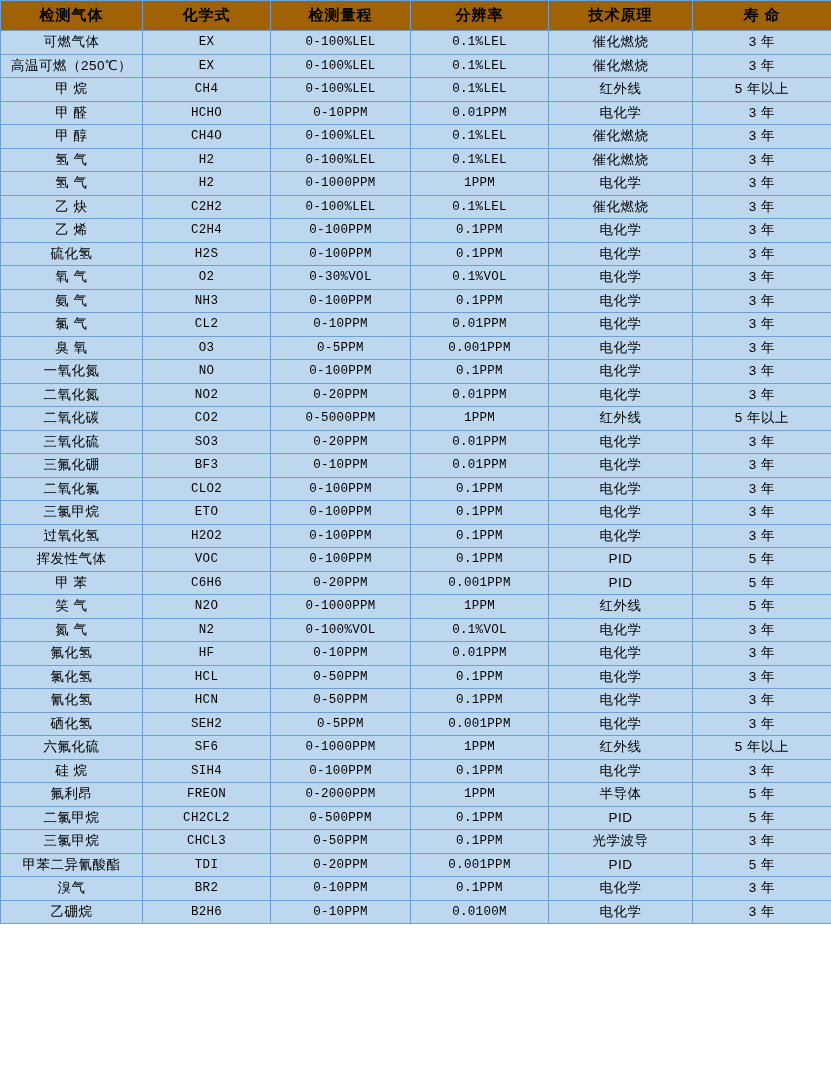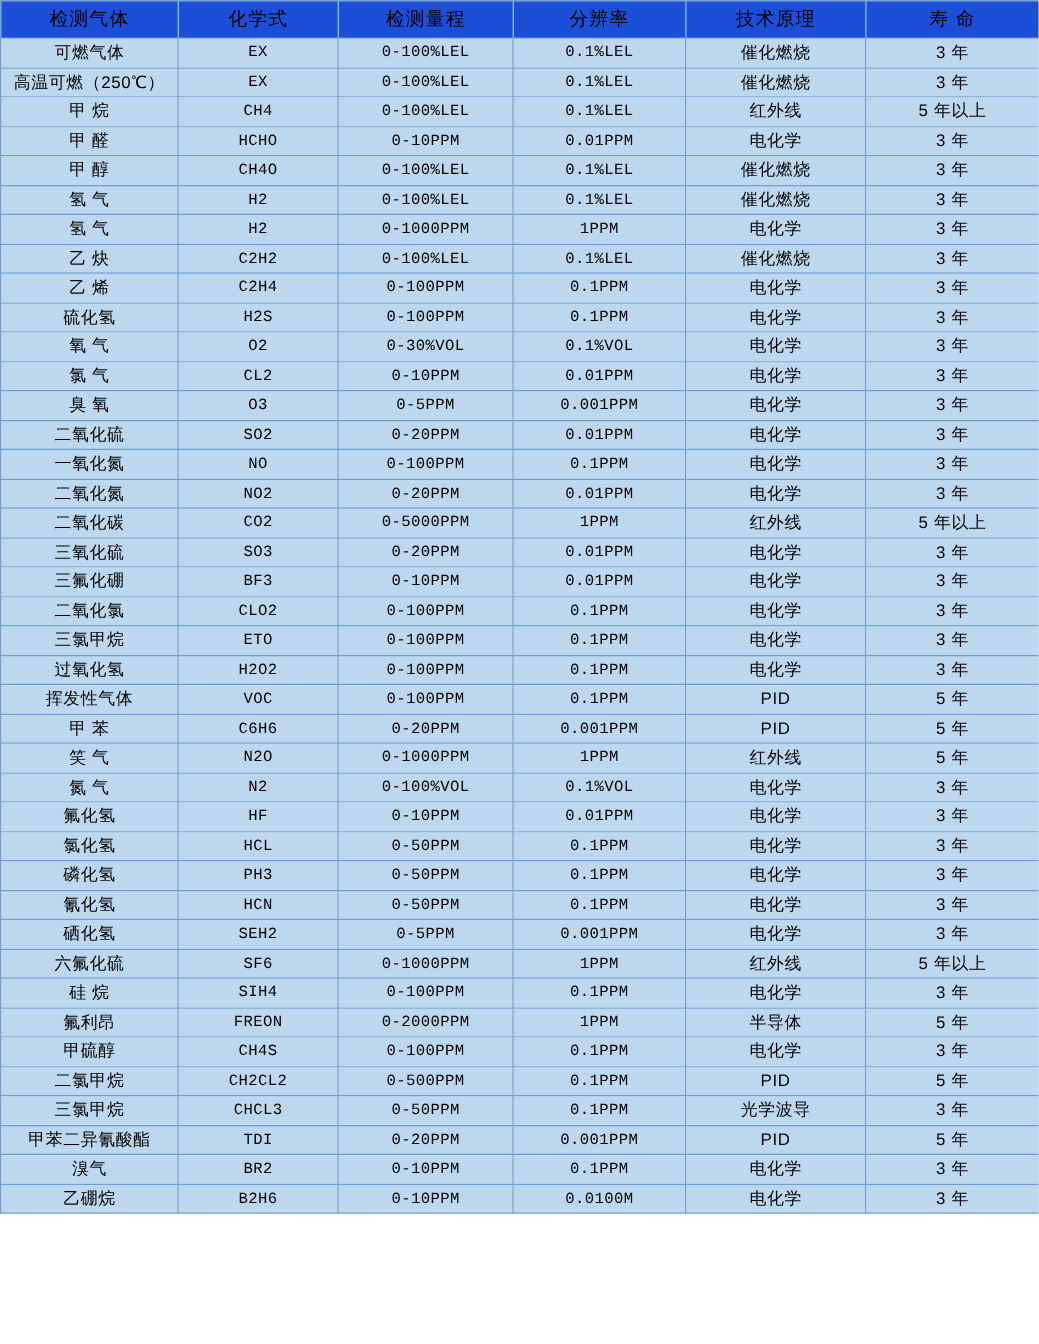--- a/index.html
+++ b/index.html
@@ -33,23 +33,23 @@
   table.gas-table td {
     border: 1px solid #6e9fd0;
     text-align: center;
     vertical-align: middle;
     color: #000000;
     white-space: nowrap;
     overflow: hidden;
   }
   table.gas-table th {
     height: 27px;
-    background: #1d4ed8;
+    background: #a16207;
     font-size: 15px;
-    font-weight: normal;
+    font-weight: bold;
     letter-spacing: 1px;
   }
   table.gas-table td {
     height: 20.5px;
     background: #bdd7ee;
     font-size: 13px;
     line-height: 20px;
   }
   table.gas-table td.cn {
     font-size: 13.5px;
@@ -167,40 +167,40 @@
         </tr>
         <tr>
           <td class="cn">氧  气</td>
           <td class="mono">O2</td>
           <td class="mono">0-30%VOL</td>
           <td class="mono">0.1%VOL</td>
           <td class="cn">电化学</td>
           <td class="cn">3 年</td>
         </tr>
         <tr>
+          <td class="cn">氨  气</td>
+          <td class="mono">NH3</td>
+          <td class="mono">0-100PPM</td>
+          <td class="mono">0.1PPM</td>
+          <td class="cn">电化学</td>
+          <td class="cn">3 年</td>
+        </tr>
+        <tr>
           <td class="cn">氯  气</td>
           <td class="mono">CL2</td>
           <td class="mono">0-10PPM</td>
           <td class="mono">0.01PPM</td>
           <td class="cn">电化学</td>
           <td class="cn">3 年</td>
         </tr>
         <tr>
           <td class="cn">臭  氧</td>
           <td class="mono">O3</td>
           <td class="mono">0-5PPM</td>
           <td class="mono">0.001PPM</td>
-          <td class="cn">电化学</td>
-          <td class="cn">3 年</td>
-        </tr>
-        <tr>
-          <td class="cn">二氧化硫</td>
-          <td class="mono">SO2</td>
-          <td class="mono">0-20PPM</td>
-          <td class="mono">0.01PPM</td>
           <td class="cn">电化学</td>
           <td class="cn">3 年</td>
         </tr>
         <tr>
           <td class="cn">一氧化氮</td>
           <td class="mono">NO</td>
           <td class="mono">0-100PPM</td>
           <td class="mono">0.1PPM</td>
           <td class="cn">电化学</td>
           <td class="cn">3 年</td>
@@ -303,28 +303,20 @@
         </tr>
         <tr>
           <td class="cn">氯化氢</td>
           <td class="mono">HCL</td>
           <td class="mono">0-50PPM</td>
           <td class="mono">0.1PPM</td>
           <td class="cn">电化学</td>
           <td class="cn">3 年</td>
         </tr>
         <tr>
-          <td class="cn">磷化氢</td>
-          <td class="mono">PH3</td>
-          <td class="mono">0-50PPM</td>
-          <td class="mono">0.1PPM</td>
-          <td class="cn">电化学</td>
-          <td class="cn">3 年</td>
-        </tr>
-        <tr>
           <td class="cn">氰化氢</td>
           <td class="mono">HCN</td>
           <td class="mono">0-50PPM</td>
           <td class="mono">0.1PPM</td>
           <td class="cn">电化学</td>
           <td class="cn">3 年</td>
         </tr>
         <tr>
           <td class="cn">硒化氢</td>
           <td class="mono">SEH2</td>
@@ -349,28 +341,20 @@
           <td class="cn">电化学</td>
           <td class="cn">3 年</td>
         </tr>
         <tr>
           <td class="cn">氟利昂</td>
           <td class="mono">FREON</td>
           <td class="mono">0-2000PPM</td>
           <td class="mono">1PPM</td>
           <td class="cn">半导体</td>
           <td class="cn">5 年</td>
-        </tr>
-        <tr>
-          <td class="cn">甲硫醇</td>
-          <td class="mono">CH4S</td>
-          <td class="mono">0-100PPM</td>
-          <td class="mono">0.1PPM</td>
-          <td class="cn">电化学</td>
-          <td class="cn">3 年</td>
         </tr>
         <tr>
           <td class="cn">二氯甲烷</td>
           <td class="mono">CH2CL2</td>
           <td class="mono">0-500PPM</td>
           <td class="mono">0.1PPM</td>
           <td class="cn">PID</td>
           <td class="cn">5 年</td>
         </tr>
         <tr>

